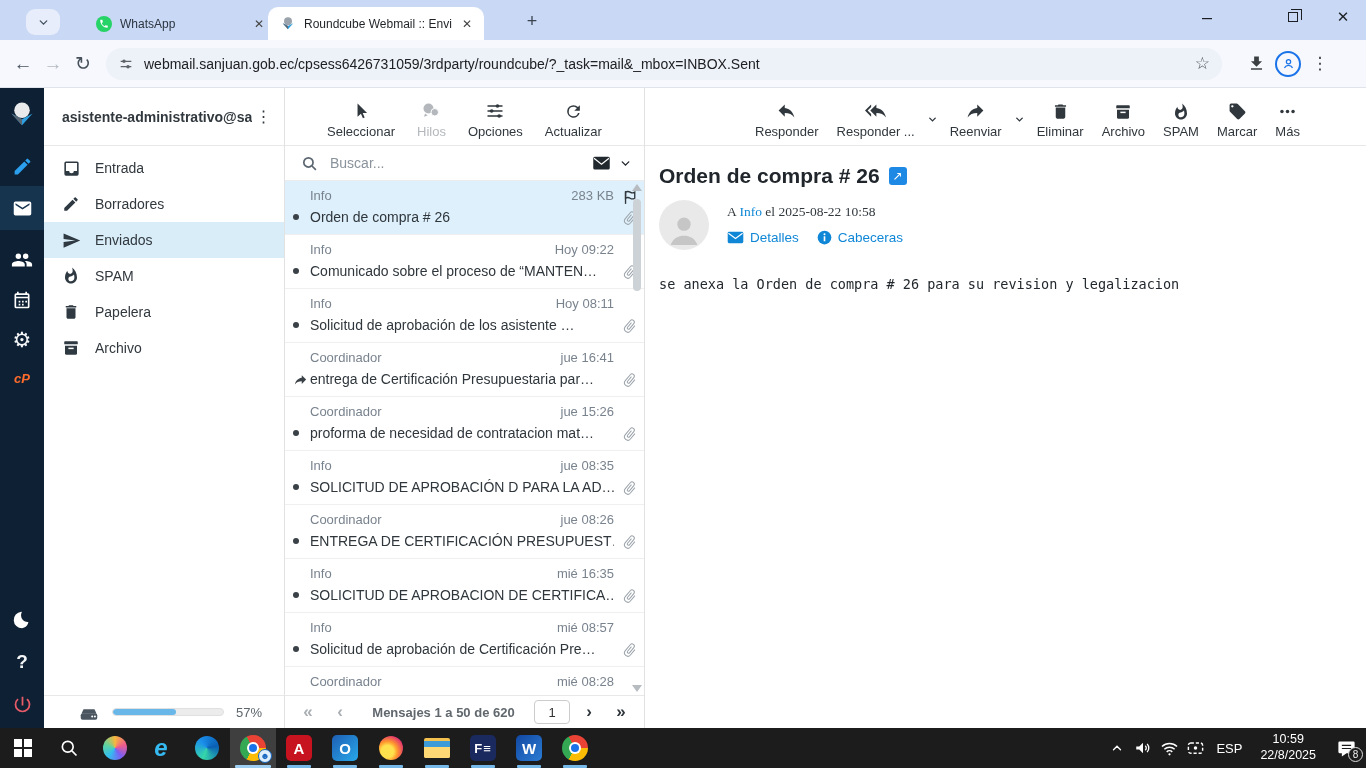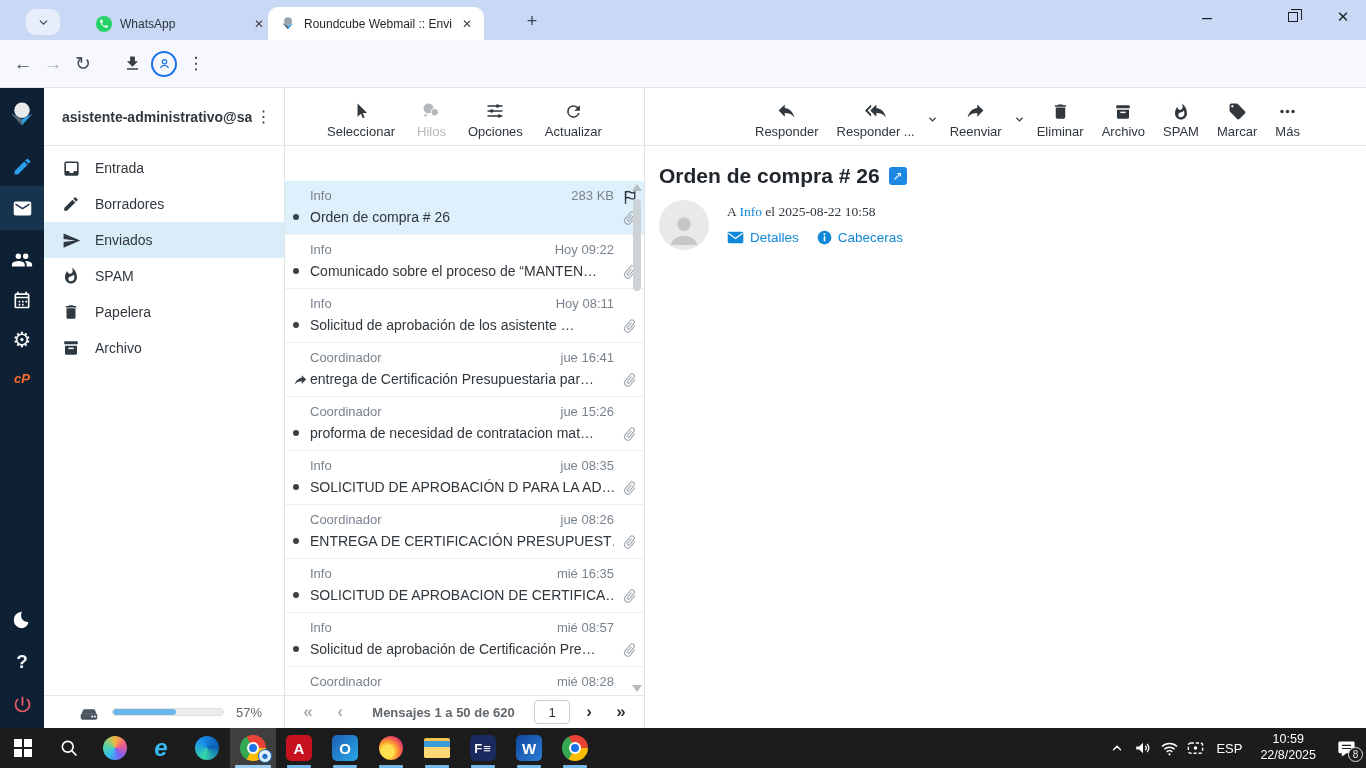--- a/index.html
+++ b/index.html
@@ -187,20 +187,31 @@
     <div class="abs wctrl wc-restore">
         <span class="restore-box"></span>
       </div>
     <div class="abs wctrl wc-close">✕</div>
   </div>
 
   <div class="abs btoolbar">
     <div class="navbtn" style="margin-left:8px">←</div>
     <div class="navbtn dis">→</div>
     <div class="navbtn">↻</div>
+    <div class="omni">
+      <svg width="16" height="16" viewBox="0 0 24 24">
+          <g stroke="#5f6368" stroke-width="2" fill="none">
+            <path d="M4 8h16M4 16h16"></path>
+          </g>
+          <circle cx="9" cy="8" r="2.6" fill="#5f6368"></circle>
+          <circle cx="15" cy="16" r="2.6" fill="#5f6368"></circle>
+        </svg>
+      <span class="url">webmail.sanjuan.gob.ec/cpsess6426731059/3rdparty/roundcube/?_task=mail&amp;_mbox=INBOX.Sent</span>
+      <span class="star">☆</span>
+    </div>
     <div class="chromeic" style="margin-left:18px">
       <svg width="19" height="19" viewBox="0 0 24 24" fill="#3c4043">
           <path d="M5 20h14v-2H5v2zM19 9h-4V3H9v6H5l7 7 7-7z"></path>
         </svg>
     </div>
     <div class="chromeic">
       <span class="avatar-btn">
         <svg width="15" height="15" viewBox="0 0 24 24" fill="none" stroke="#1a73e8" stroke-width="2">
             <circle cx="12" cy="9" r="3.4"></circle>
             <path d="M5.5 19c1.6-2.8 4-4 6.5-4s4.9 1.2 6.5 4"></path>
@@ -358,20 +369,36 @@
           <span>Opciones</span>
         </div>
         <div class="tbtn">
           <span class="tic">
               <svg width="19" height="19" viewBox="0 0 24 24" fill="currentColor">
                 <path d="M17.65 6.35A7.95 7.95 0 0 0 12 4a8 8 0 1 0 7.73 10h-2.08A6 6 0 1 1 12 6c1.66 0 3.14.69 4.22 1.78L13 11h7V4l-2.35 2.35z"></path>
               </svg>
             </span>
           <span>Actualizar</span>
         </div>
+      </div>
+      <div class="searchrow">
+        <svg width="17" height="17" viewBox="0 0 24 24" fill="none" stroke="#5b6670" stroke-width="2.4">
+            <circle cx="10.5" cy="10.5" r="6.5"></circle>
+            <path d="M15.5 15.5L21 21"></path>
+          </svg>
+        <input type="text" placeholder="Buscar..." style="">
+        <span class="scope">
+          <svg width="19" height="15" viewBox="0 0 24 20">
+              <rect x="1" y="1" width="22" height="17" rx="2" fill="#21282e"></rect>
+              <path d="M2 3l10 8L22 3" stroke="#fff" stroke-width="1.6" fill="none"></path>
+            </svg>
+          <svg width="13" height="13" viewBox="0 0 24 24">
+              <path d="M6 9l6 6 6-6" fill="none" stroke="#21282e" stroke-width="2.6" stroke-linecap="round"></path>
+            </svg>
+        </span>
       </div>
 
       <div class="msglist">
   <div class="msg-row selected">
     <div class="m-line1">
       <span class="m-sender">Info</span>
       <span class="m-meta">283 KB</span>
     </div>
     <div class="m-line2">
       <span class="m-marker">
@@ -703,20 +730,21 @@
                     <rect x="10.7" y="10" width="2.6" height="8" fill="#fff"></rect>
                     <circle cx="12" cy="6.7" r="1.6" fill="#fff"></circle>
                   </svg>
                 <span>Cabeceras</span>
               </span>
             </div>
           </div>
         </div>
 
 
+        <div class="mailbody">se anexa la Orden de compra # 26 para su revision y legalizacion</div>
       </div>
     </div>
   </div>
 
   <div class="abs taskbar">
     <div class="tb-item">
         <span class="win-grid">
           <span></span>
           <span></span>
           <span></span>

